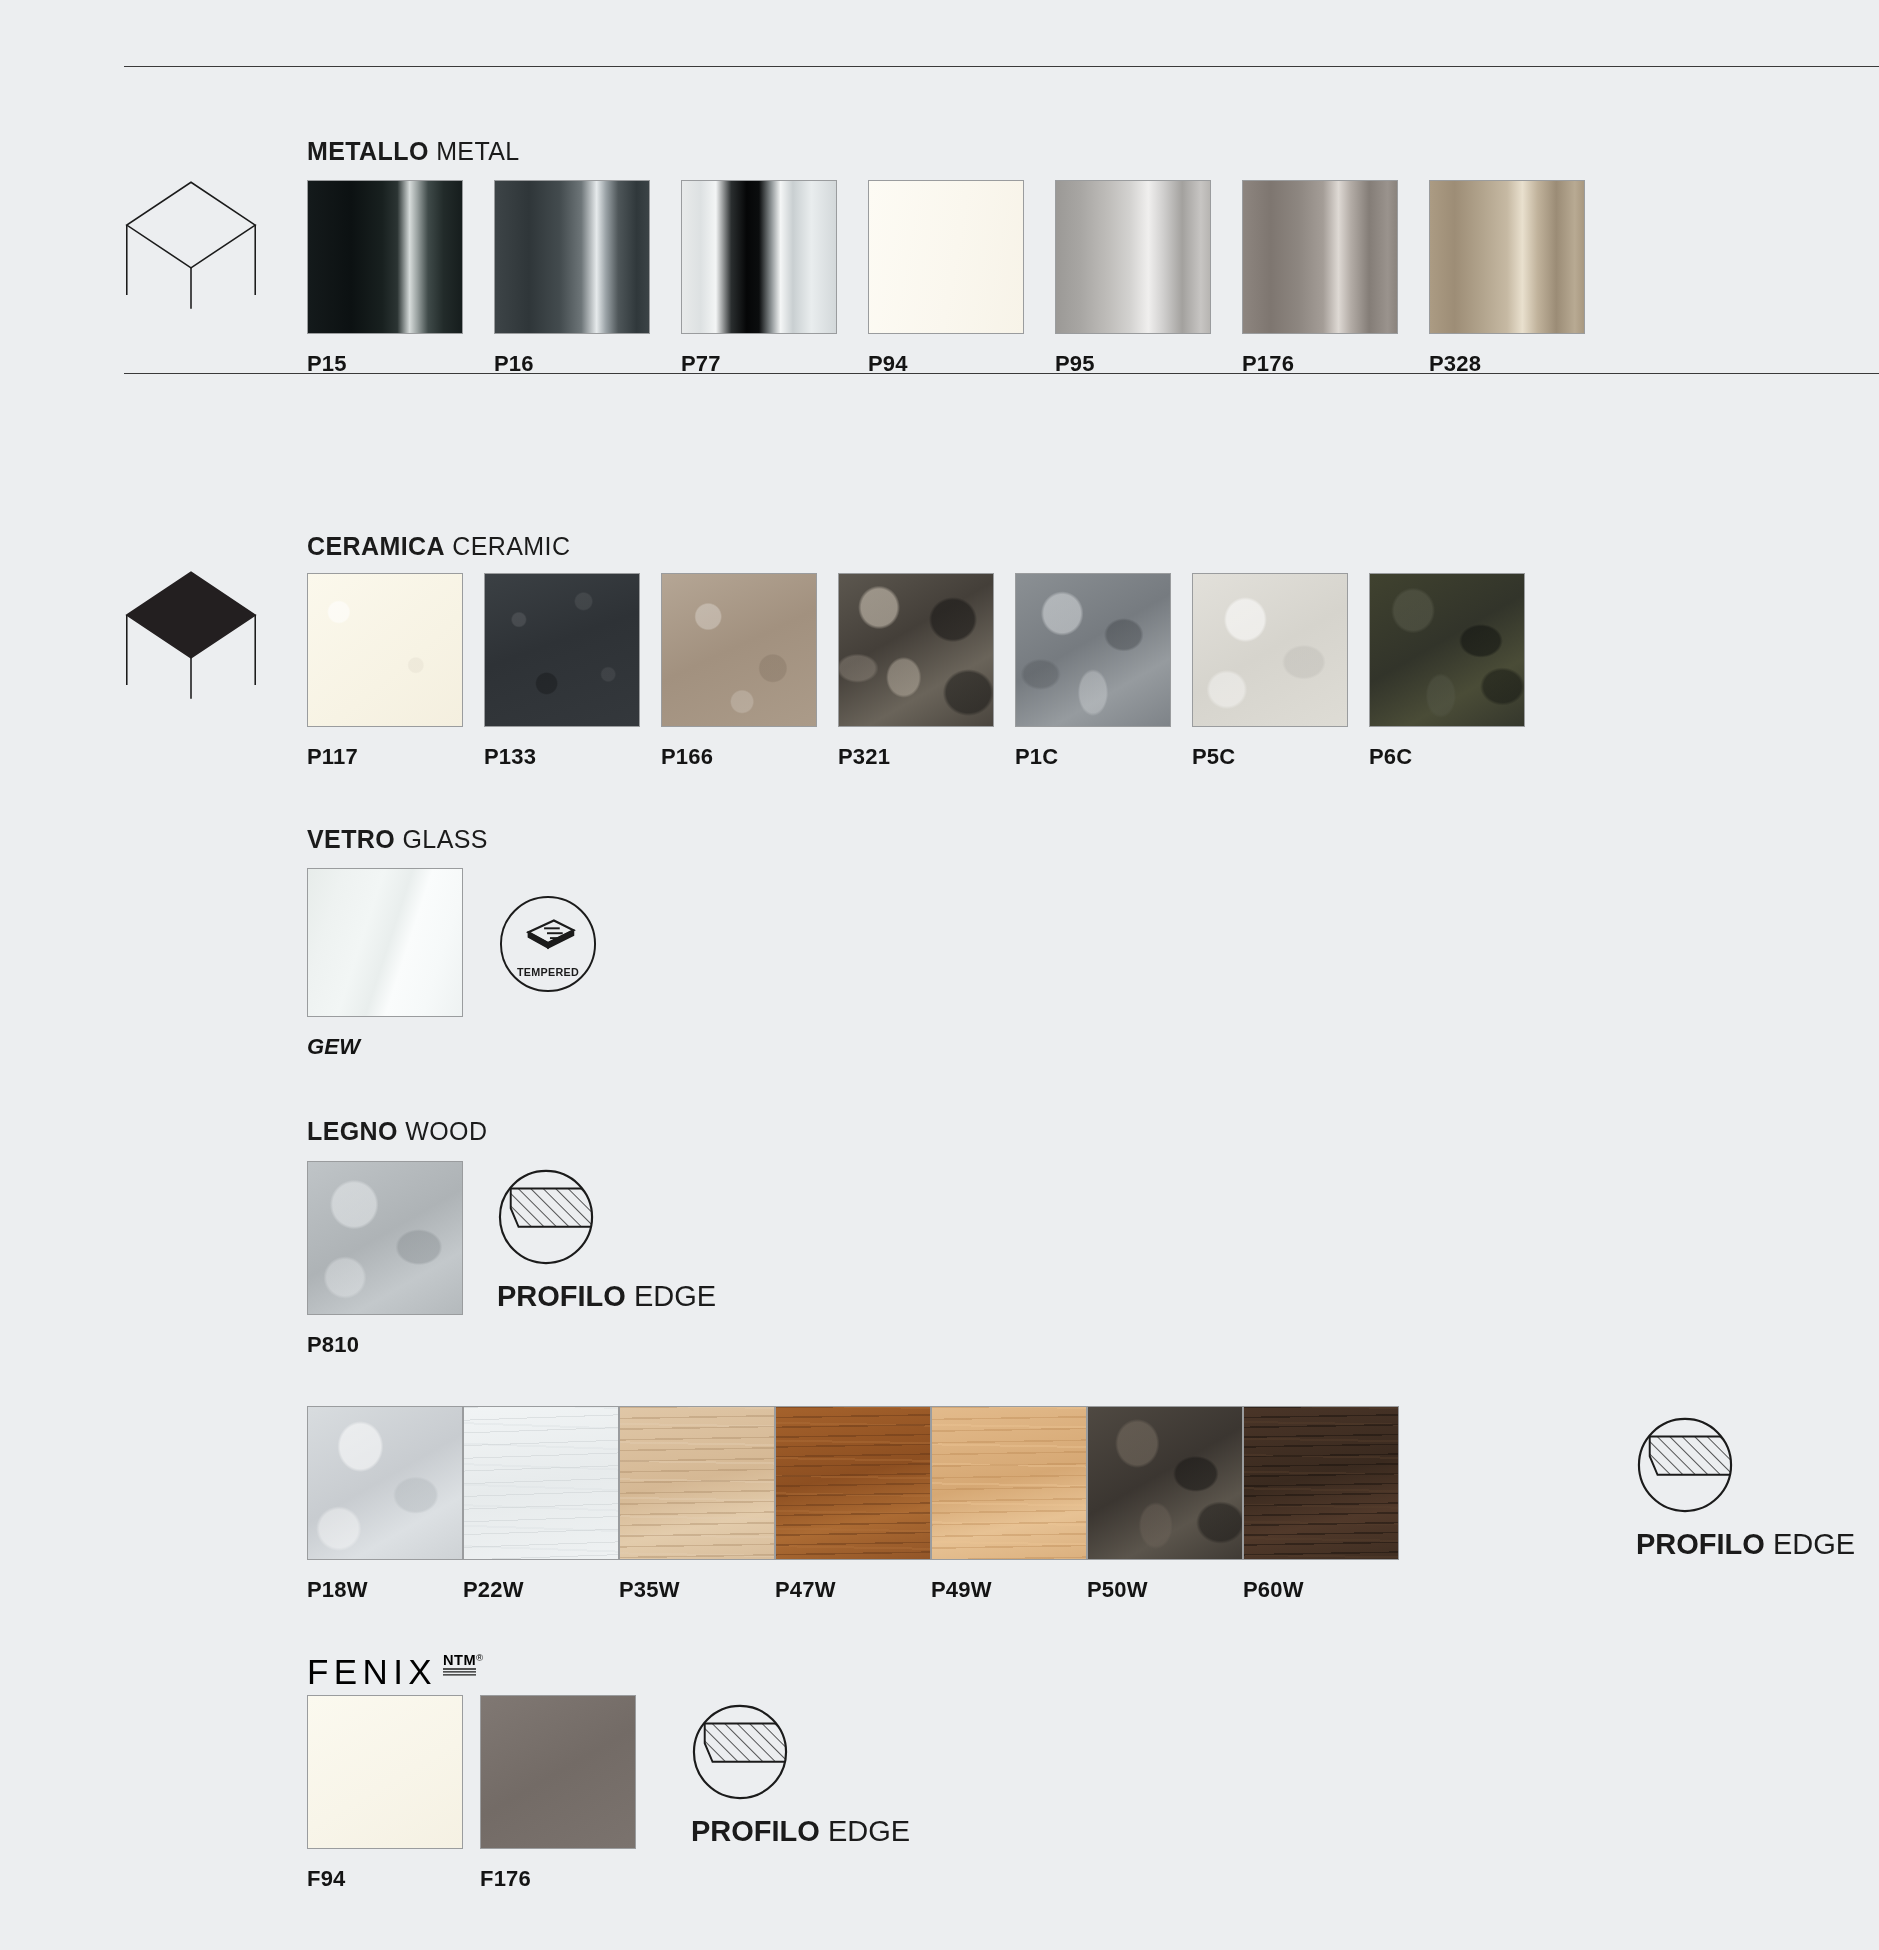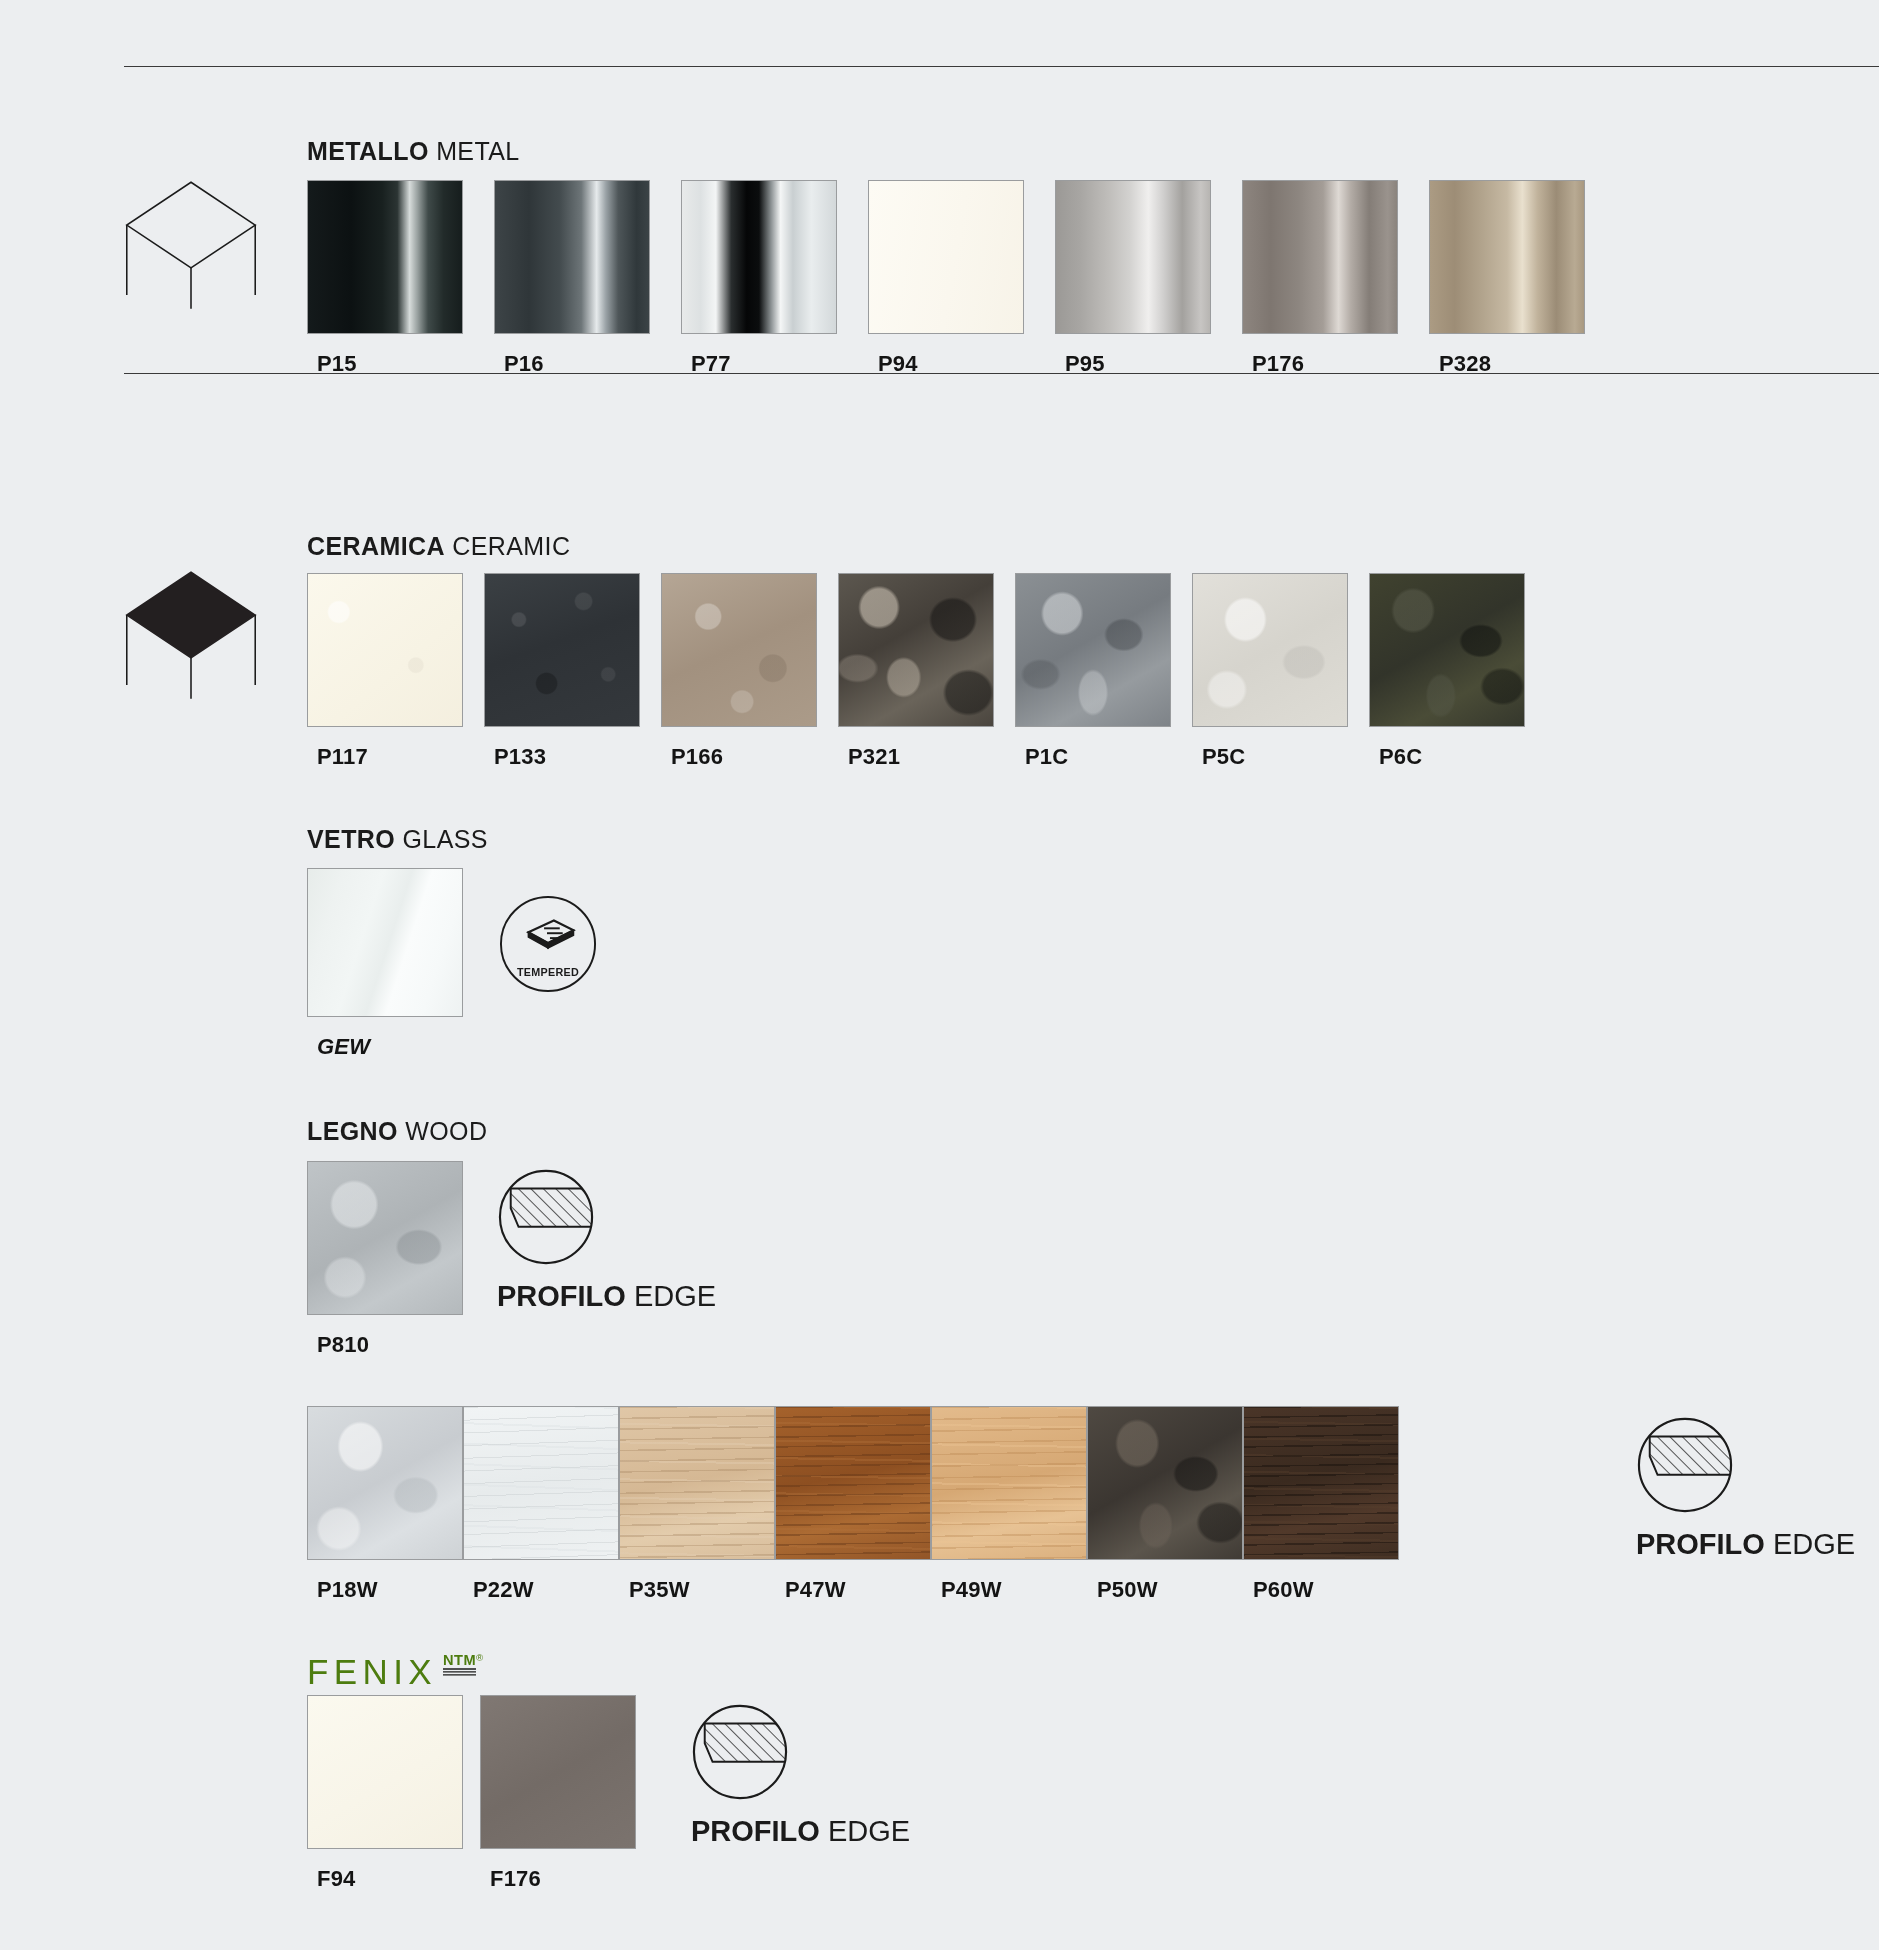--- a/index.html
+++ b/index.html
@@ -38,21 +38,20 @@
   }
   .swatch.sq-glass { height: 149px; }
 
   .code {
     margin-top: 16.6px;
     font-size: 22px;
     font-weight: 700;
     color: #141414;
     letter-spacing: 0.2px;
     white-space: nowrap;
-    margin-left: 10px;
   }
 
   
   .tbl-icon { position: absolute; }
 
   
   .badge-wrap { position: absolute; }
   .badge-circle { display:block; }
   .badge-caption {
     margin-top: 13.7px;
@@ -60,21 +59,21 @@
     color: #1b1b1b;
     white-space: nowrap;
   }
   .badge-caption b { font-weight: 700; }
   .badge-caption span { font-weight: 400; }
 
   
   .fenix {
     position: absolute;
     display: flex; align-items: flex-start;
-    color: #4d7c0f;
+    color: #000000;
   }
   .fenix-word {
     font-size: 35px; font-weight: 400;
     letter-spacing: 5.4px;
     font-family: "Liberation Sans", sans-serif;
   }
   .fenix-ntm { margin-left: 5.9px; margin-top: 2px; position: relative; }
   .fenix-ntm .ntm-txt {
     font-size: 14.6px; font-weight: 700; letter-spacing: 0.5px;
     display: block; line-height: 13.7px;

